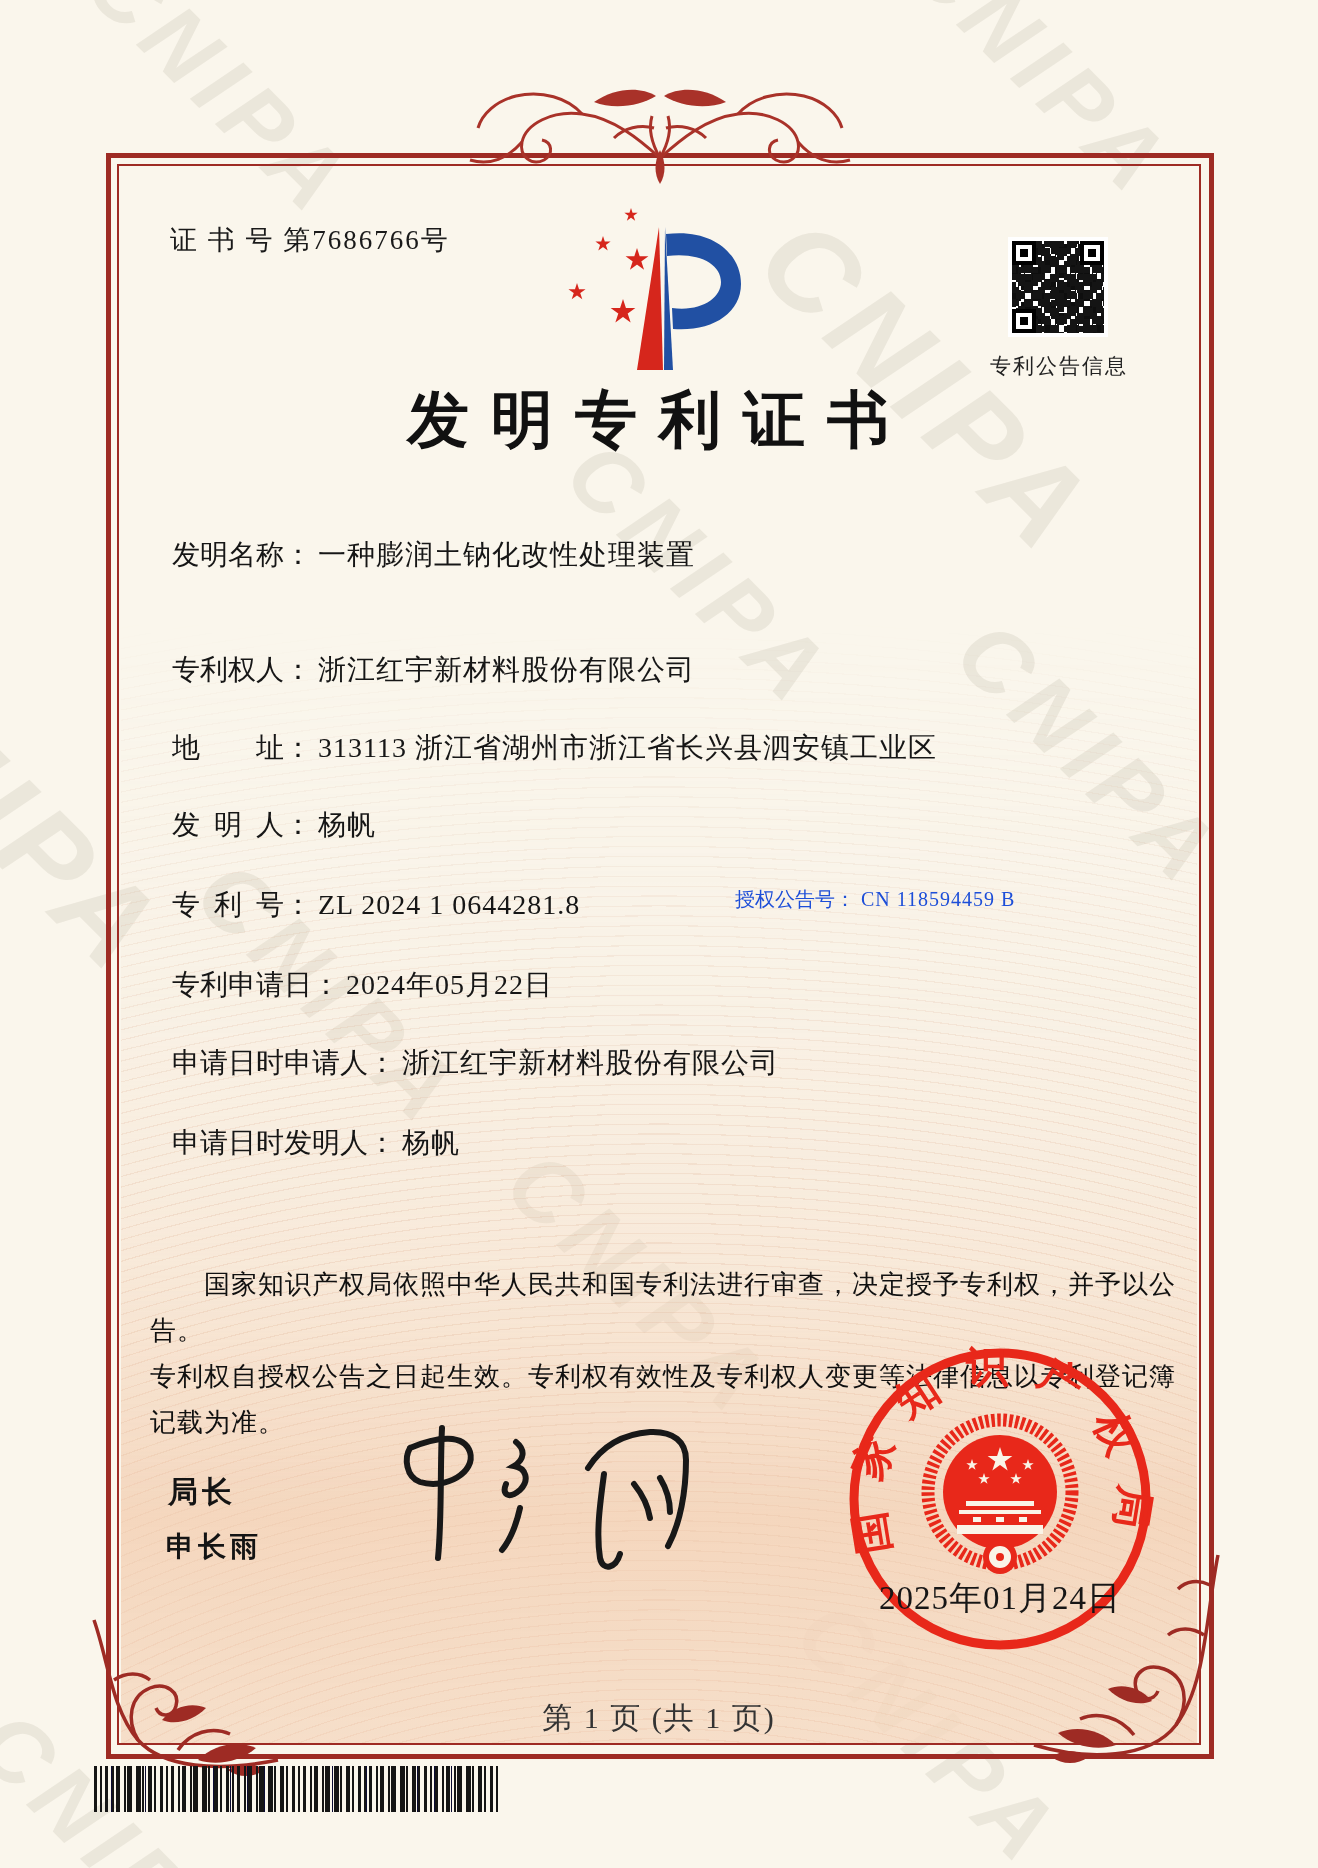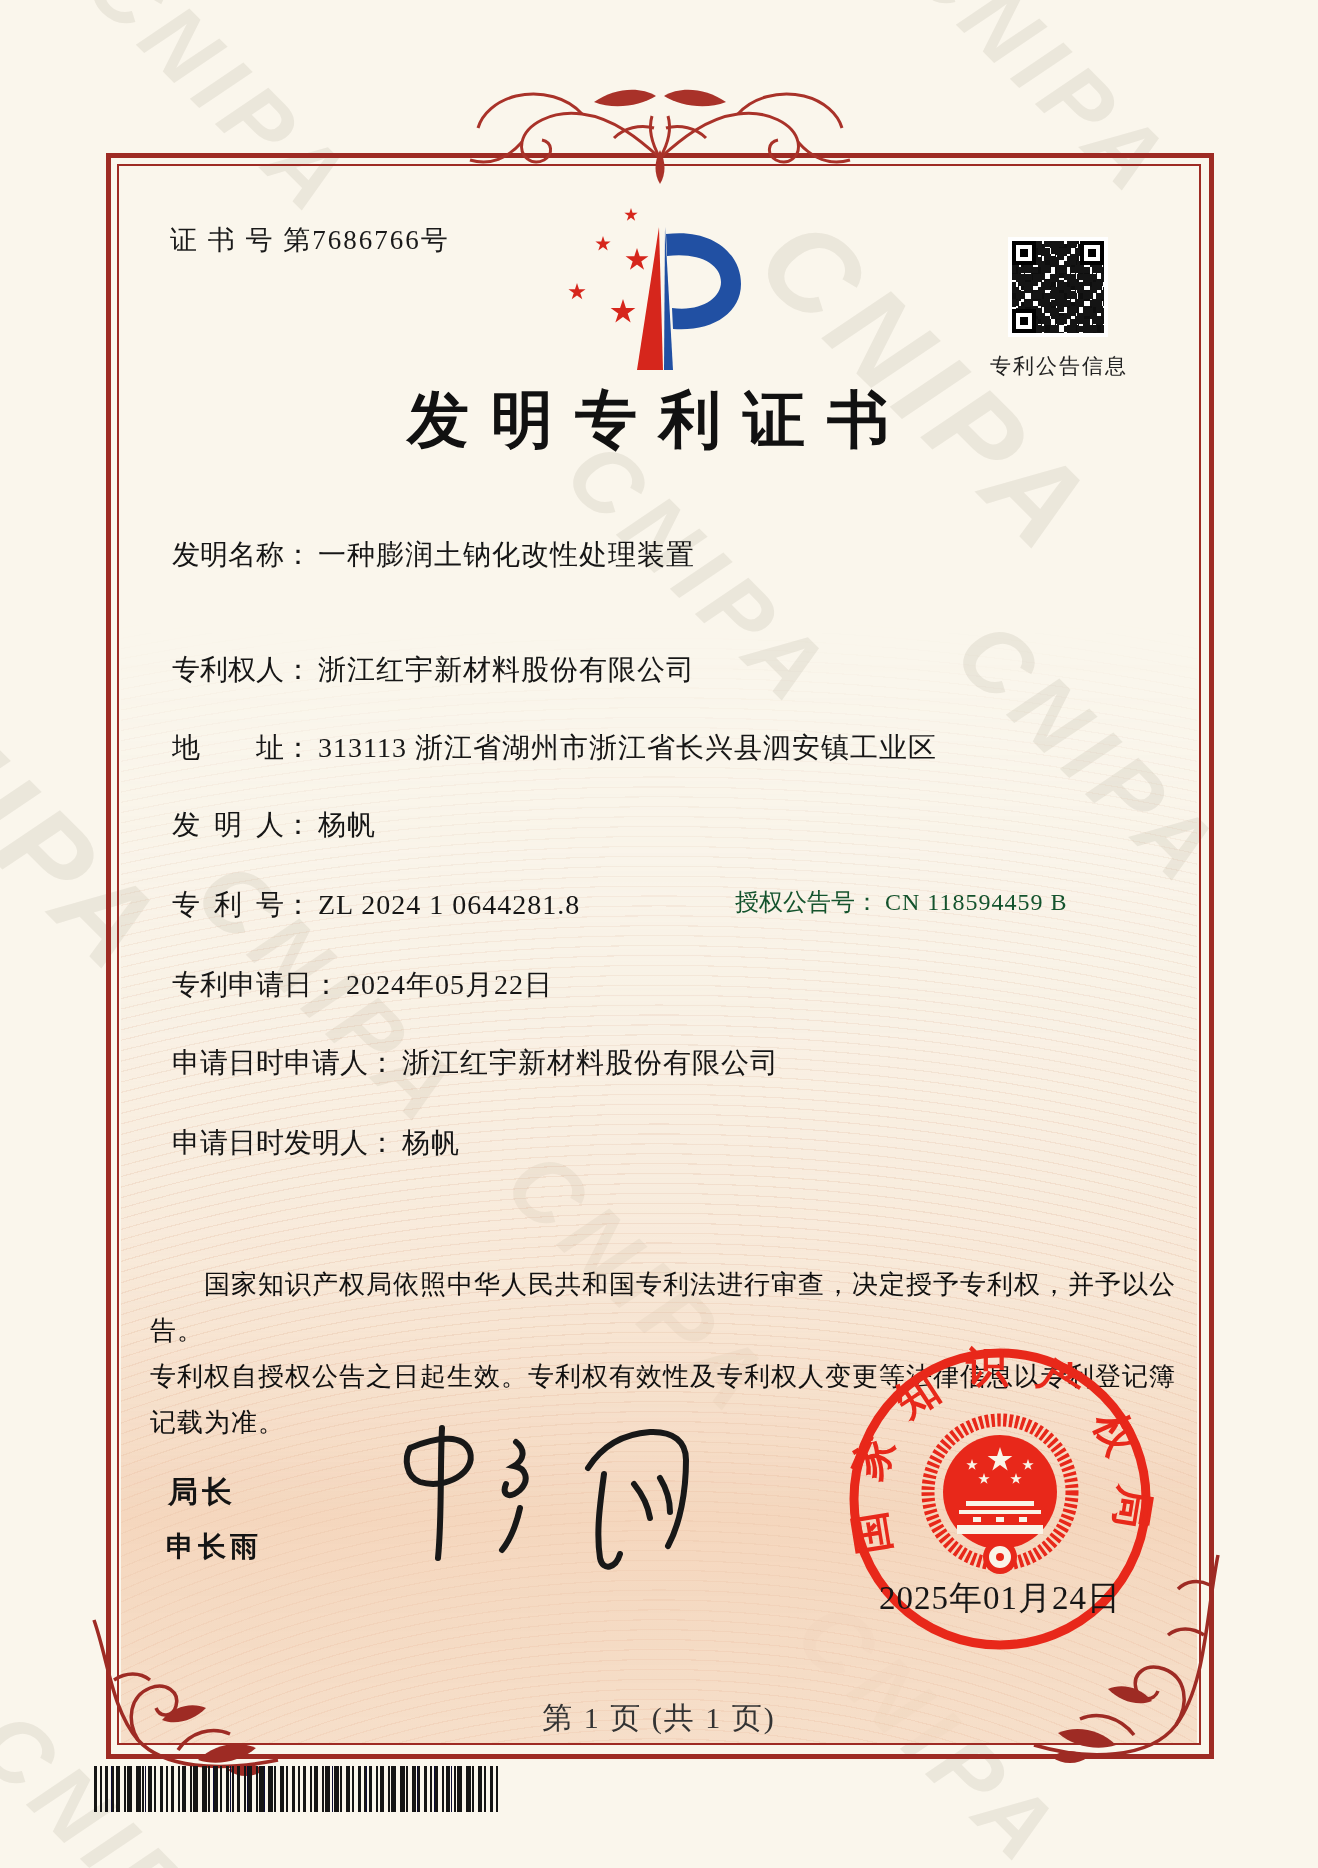--- a/index.html
+++ b/index.html
@@ -42,21 +42,21 @@
   .qr-finder::before{content:"";position:absolute;left:4px;top:4px;width:8px;height:8px;background:#000;}
   .qr-f1{left:0;top:0;} .qr-f2{right:0;top:0;} .qr-f3{left:0;bottom:0;}
   .qr-label{position:absolute;left:984px;top:352px;width:150px;text-align:center;
       font-size:21px;color:#222;letter-spacing:2px;}
 
   .title{position:absolute;left:118px;top:378px;width:1082px;text-align:center;
       font-size:62px;font-weight:bold;color:#111;letter-spacing:22px;}
 
   
   .row{position:absolute;left:172px;font-size:28px;color:#161616;white-space:nowrap;}
-  .row2{position:absolute;left:735px;font-size:24px;color:#14532d;white-space:nowrap;}
+  .row2{position:absolute;left:735px;font-size:20px;color:#1d4ed8;white-space:nowrap;}
   .lj{display:inline-block;width:112px;text-align:justify;text-align-last:justify;}
   .colon{display:inline-block;margin-right:6px;}
   .val{letter-spacing:1px;}
 
   
   .statement{position:absolute;left:150px;top:1262px;width:1028px;font-size:26px;
       color:#101010;line-height:46px;letter-spacing:1px;}
   .statement .l1{text-indent:54px;}
 
   

